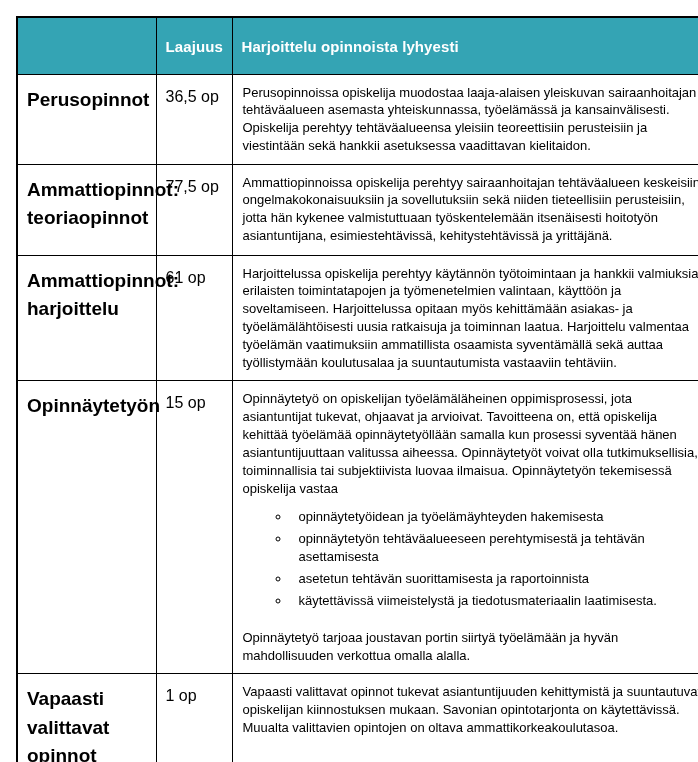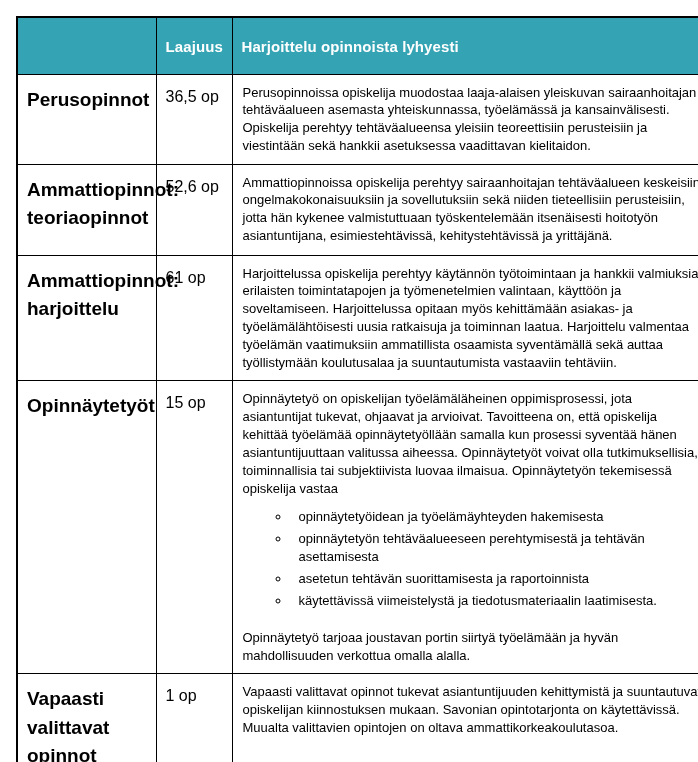--- a/index.html
+++ b/index.html
@@ -96,34 +96,34 @@
     <tbody>
       <tr class="row-perus">
         <td class="cat">Perusopinnot</td>
         <td class="credits">36,5 op</td>
         <td class="desc">
           <p>Perusopinnoissa opiskelija muodostaa laaja-alaisen yleiskuvan sairaanhoitajan tehtäväalueen asemasta yhteiskunnassa, työelämässä ja kansainvälisesti. Opiskelija perehtyy tehtäväalueensa yleisiin teoreettisiin perusteisiin ja viestintään sekä hankkii asetuksessa vaadittavan kielitaidon.</p>
         </td>
       </tr>
       <tr class="row-teoria">
         <td class="cat">Ammattiopinnot: teoriaopinnot</td>
-        <td class="credits">52,6 op</td>
+        <td class="credits">77,5 op</td>
         <td class="desc">
           <p>Ammattiopinnoissa opiskelija perehtyy sairaanhoitajan tehtäväalueen keskeisiin ongelmakokonaisuuksiin ja sovellutuksiin sekä niiden tieteellisiin perusteisiin, jotta hän kykenee valmistuttuaan työskentelemään itsenäisesti hoitotyön asiantuntijana, esimiestehtävissä, kehitystehtävissä ja yrittäjänä.</p>
         </td>
       </tr>
       <tr class="row-harj">
         <td class="cat">Ammattiopinnot: harjoittelu</td>
         <td class="credits">61 op</td>
         <td class="desc">
           <p>Harjoittelussa opiskelija perehtyy käytännön työtoimintaan ja hankkii valmiuksia erilaisten toimintatapojen ja työmenetelmien valintaan, käyttöön ja soveltamiseen.  Harjoittelussa opitaan myös kehittämään asiakas- ja työelämälähtöisesti uusia ratkaisuja ja toiminnan laatua.  Harjoittelu valmentaa työelämän vaatimuksiin ammatillista osaamista syventämällä sekä auttaa työllistymään koulutusalaa ja suuntautumista vastaaviin tehtäviin.</p>
         </td>
       </tr>
       <tr class="row-oppari">
-        <td class="cat">Opinnäytetyöt</td>
+        <td class="cat">Opinnäytetyön</td>
         <td class="credits">15 op</td>
         <td class="desc">
           <p>Opinnäytetyö on opiskelijan työelämäläheinen oppimisprosessi, jota asiantuntijat tukevat, ohjaavat ja arvioivat. Tavoitteena on, että opiskelija kehittää työelämää opinnäytetyöllään samalla kun prosessi syventää hänen asiantuntijuuttaan valitussa aiheessa.  Opinnäytetyöt voivat olla tutkimuksellisia, toiminnallisia tai subjektiivista luovaa ilmaisua. Opinnäytetyön tekemisessä opiskelija vastaa</p>
           <ul class="bullets">
             <li>opinnäytetyöidean ja työelämäyhteyden hakemisesta</li>
             <li>opinnäytetyön tehtäväalueeseen perehtymisestä ja tehtävän asettamisesta</li>
             <li>asetetun tehtävän suorittamisesta ja raportoinnista</li>
             <li>käytettävissä viimeistelystä ja tiedotusmateriaalin laatimisesta.</li>
           </ul>
           <p class="after">Opinnäytetyö tarjoaa joustavan portin siirtyä työelämään ja hyvän mahdollisuuden verkottua omalla alalla.</p>

